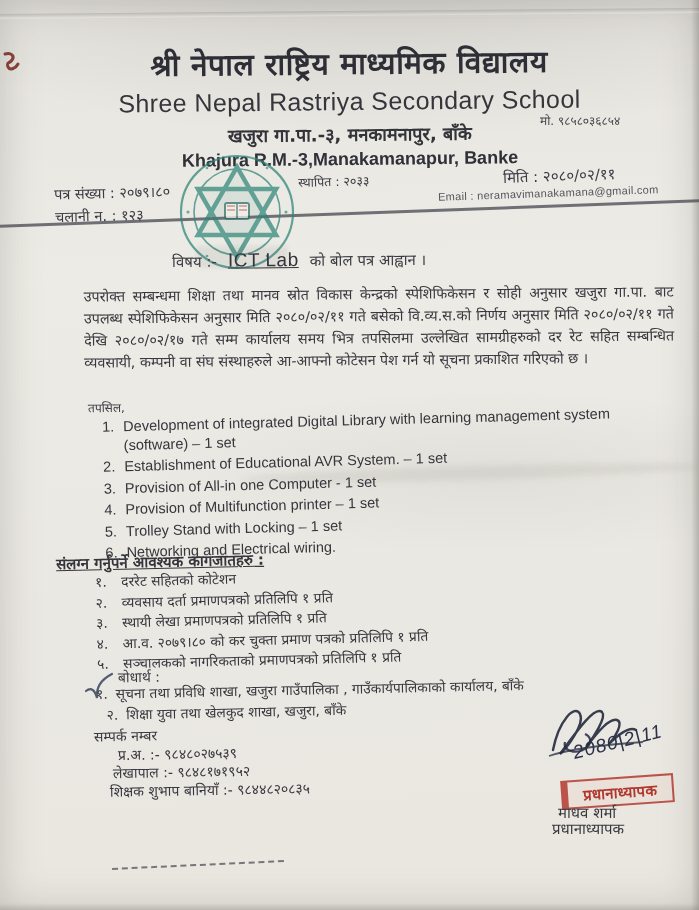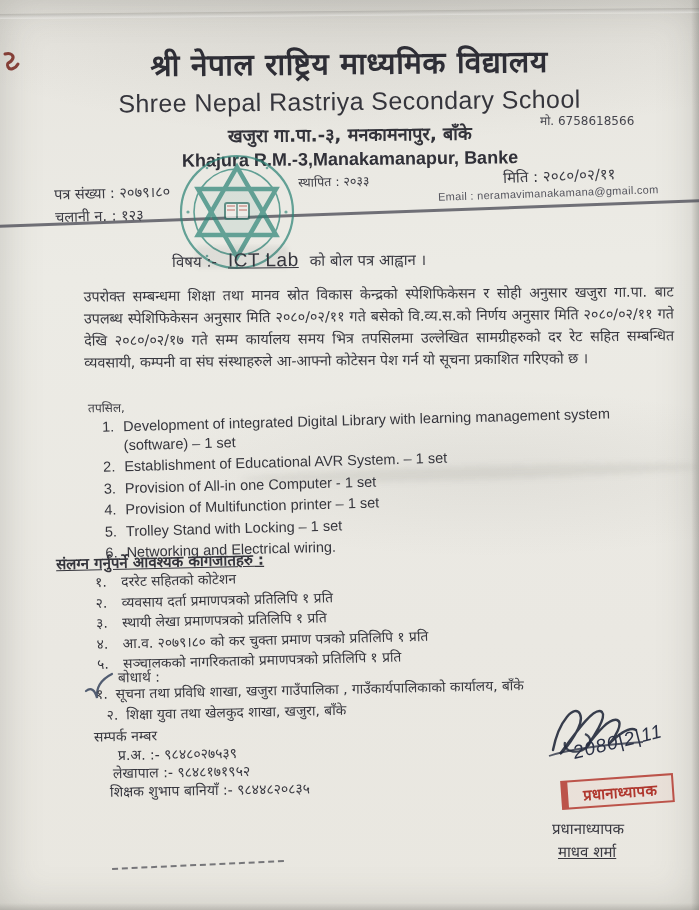--- a/index.html
+++ b/index.html
@@ -83,21 +83,21 @@
 
   .sig-scribble{left:543px;top:698px;}
   .sig-date{left:572px;top:731px;font-size:19px;font-style:italic;letter-spacing:1px;
     color:#2b3146;transform:rotate(-14deg);}
   .stamp-box{left:561px;top:777px;width:104px;height:25px;
     border:2.5px solid rgba(176,48,38,.8);border-left-width:7px;
     display:flex;align-items:center;justify-content:center;
     transform:rotate(-4deg);background:rgba(230,120,110,.06);}
   .stamp-box span{font-size:15px;font-weight:700;color:rgba(170,40,32,.92);letter-spacing:.3px;}
   .sig-designation{left:552px;top:818px;font-size:15px;color:#37373f;}
-  .sig-name{left:558px;top:841px;font-size:15px;color:#37373f;text-decoration:underline;}
+  .sig-name{left:558px;top:802px;font-size:15px;color:#37373f;}
 
   .dashline{left:112px;top:864px;width:172px;border-top:2.2px dashed #5a5a60;
     transform:rotate(-2.6deg);opacity:.8;}
   .corner-mark{left:2px;top:50px;}
 </style>
 </head>
 <body>
 
 <div id="paper">
 
@@ -109,21 +109,21 @@
   <svg class="abs corner-mark" width="22" height="24" viewBox="0 0 22 24">
     <path d="M3,4 C9,2 13,6 10,10 C7,14 4,12 6,17 C8,21 14,18 16,14" fill="none" stroke="#76251c" stroke-width="3" stroke-linecap="round" opacity=".85"></path>
   </svg>
 
   <div class="abs hdr">
     <div class="school-np np">श्री नेपाल राष्ट्रिय माध्यमिक विद्यालय</div>
     <div class="school-en lat">Shree Nepal Rastriya Secondary School</div>
     <div class="addr-np np">खजुरा गा.पा.-३, मनकामनापुर, बाँके</div>
     <div class="addr-en lat">Khajura R.M.-3,Manakamanapur, Banke</div>
   </div>
-  <div class="abs mobile np">मो. 6758618566</div>
+  <div class="abs mobile np">मो. ९८५८०३६८५४</div>
 
   <div class="abs meta m-ref np">पत्र संख्या : २०७९।८०</div>
   <div class="abs meta m-disp np">चलानी न. : १२३</div>
   <div class="abs meta m-est np">स्थापित : २०३३</div>
   <div class="abs meta m-date np">मिति : २०८०/०२/११</div>
   <div class="abs m-email lat">Email : neramavimanakamana@gmail.com</div>
 
   <div class="abs rule"></div>
 
   <svg class="abs seal" width="120" height="124" viewBox="0 0 120 124">

